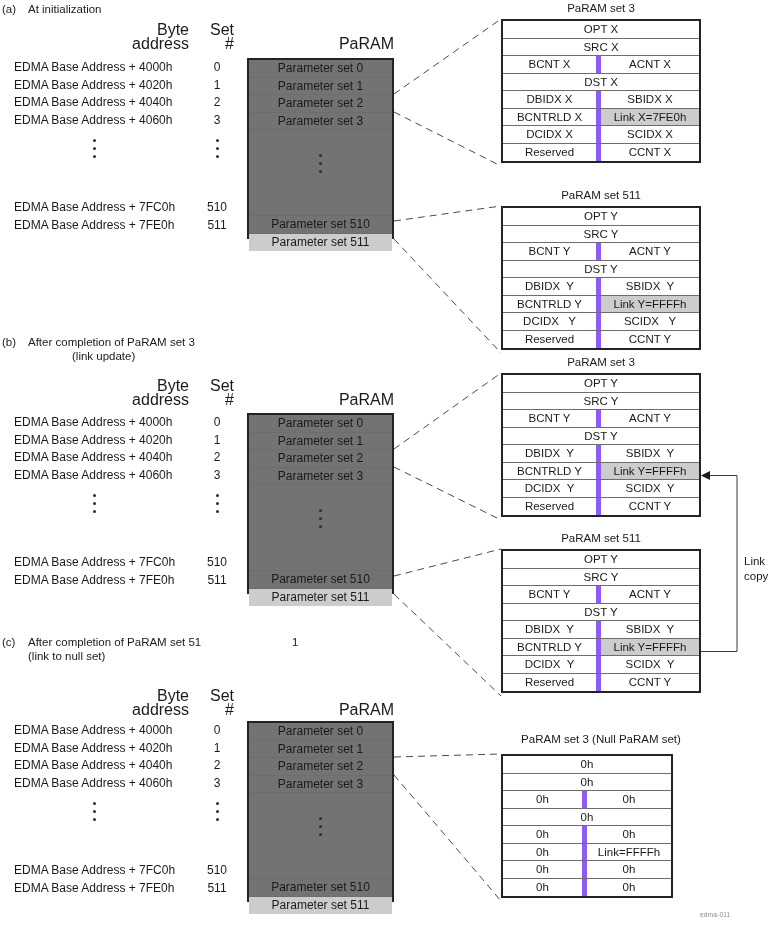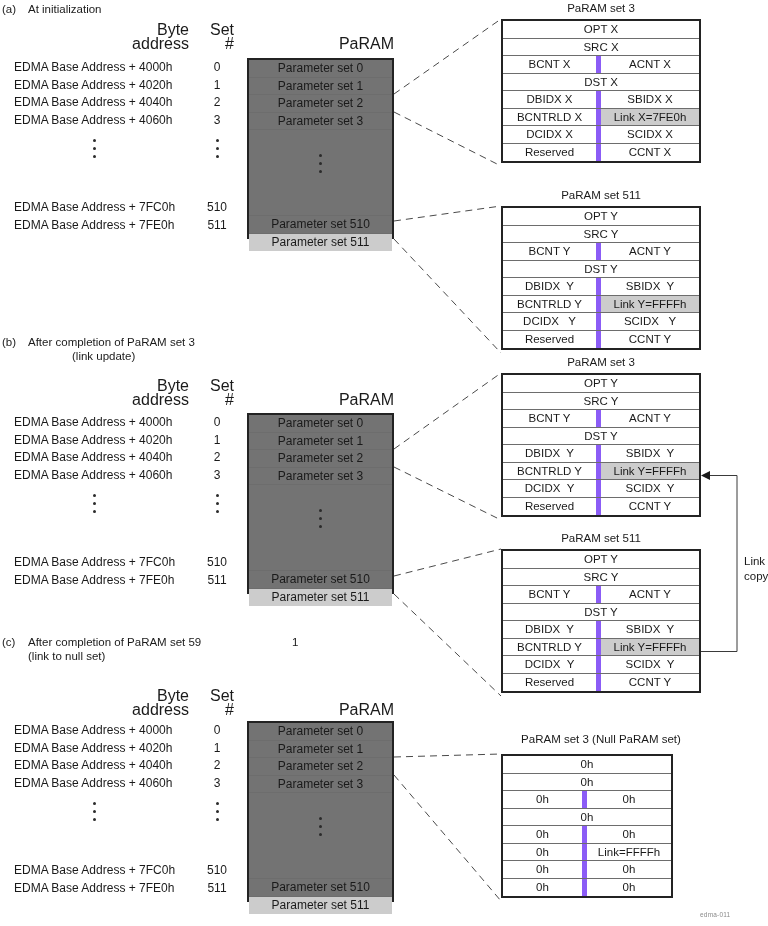--- a/index.html
+++ b/index.html
@@ -360,21 +360,21 @@
         <div class="det-cell half-l">DCIDX  Y</div>
         <div class="det-cell half-r">SCIDX  Y</div>
       </div>
       <div class="det-row last">
         <div class="det-cell half-l">Reserved</div>
         <div class="det-cell half-r">CCNT Y</div>
       </div>
     </div>
     <div class="abs" style="left: 0px; top: 0px; width: 768px; height: 0px;"></div>
     <div class="sec-tag abs" style="left: 2px; top: 635px;">(c)</div>
-    <div class="sec-title abs" style="left: 28px; top: 635px;">After completion of PaRAM set 59</div>
+    <div class="sec-title abs" style="left: 28px; top: 635px;">After completion of PaRAM set 51</div>
     <div class="sec-sub abs" style="left: 28px; top: 649px;">(link to null set)</div>
     <div class="stray-num abs" style="left: 292px; top: 635px;">1</div>
     <div class="col-head abs" style="left: 14px; top: 688px; width: 175px;">Byte</div>
     <div class="col-head abs" style="left: 14px; top: 702px; width: 175px;">address</div>
     <div class="col-head abs" style="left: 200px; top: 688px; width: 34px;">Set</div>
     <div class="col-head abs" style="left: 200px; top: 702px; width: 34px;">#</div>
     <div class="col-head abs" style="left: 247px; top: 702px; width: 147px;">PaRAM</div>
     <div class="addr abs" style="left: 14px; top: 723px;">EDMA Base Address + 4000h</div>
     <div class="setnum abs" style="left: 200px; top: 723px;">0</div>
     <div class="addr abs" style="left: 14px; top: 740.5px;">EDMA Base Address + 4020h</div>

